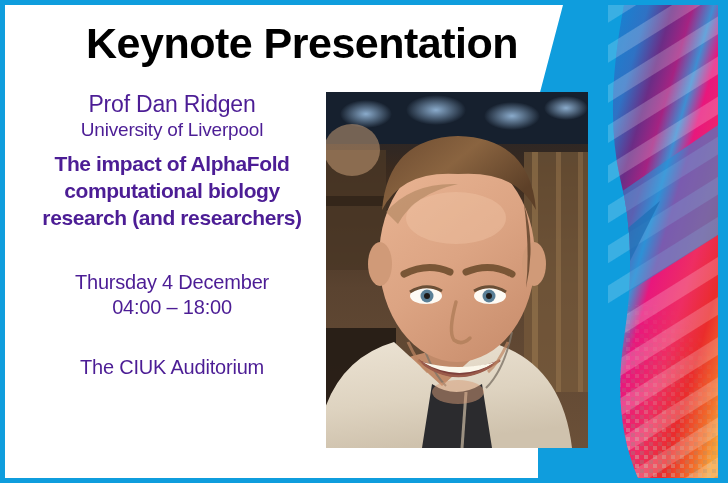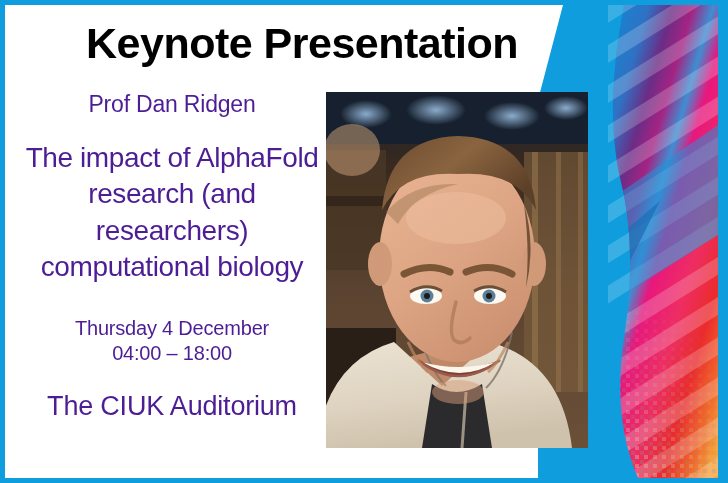--- a/index.html
+++ b/index.html
@@ -38,25 +38,25 @@
   #text-col{
     position:absolute;
     left:12px;top:90px;
     width:320px;
     text-align:center;
     color:#4c1d95;
   }
   .speaker-name{font-size:23px;line-height:1.22;letter-spacing:-.2px;}
   .speaker-affil{font-size:19px;line-height:1.25;letter-spacing:-.2px;}
   .talk-title{
-    font-size:28px;font-weight:normal;line-height:1.30;
-    margin-top:22px;letter-spacing:-.4px;
-  }
-  .when{font-size:20px;line-height:1.28;margin-top:30px;letter-spacing:-.2px;}
-  .where{font-size:27px;line-height:1.28;margin-top:22px;letter-spacing:-.2px;}
+    font-size:21px;font-weight:bold;line-height:1.30;
+    margin-top:8px;letter-spacing:-.4px;
+  }
+  .when{font-size:20px;line-height:1.28;margin-top:38px;letter-spacing:-.2px;}
+  .where{font-size:20px;line-height:1.28;margin-top:34px;letter-spacing:-.2px;}
 
   
   #photo{
     position:absolute;
     left:326px;top:92px;
     width:262px;height:356px;
     overflow:hidden;
     background:#2b2018;
   }
   #photo svg{display:block;width:100%;height:100%;}
@@ -74,25 +74,26 @@
 <body>
 
 <div id="poster">
 
   <div id="white-panel"></div>
 
   <div id="title">Keynote Presentation</div>
 
   <div id="text-col">
     <div class="speaker-name">Prof Dan Ridgen</div>
+    <div class="speaker-affil">University of Liverpool</div>
 
     <div class="talk-title">
       <div>The impact of AlphaFold</div>
+      <div>computational biology</div>
       <div>research (and researchers)</div>
-      <div>computational biology</div>
     </div>
 
     <div class="when">
       <div>Thursday 4 December</div>
       <div>04:00 – 18:00</div>
     </div>
 
     <div class="where">
       <div>The CIUK Auditorium</div>
     </div>

